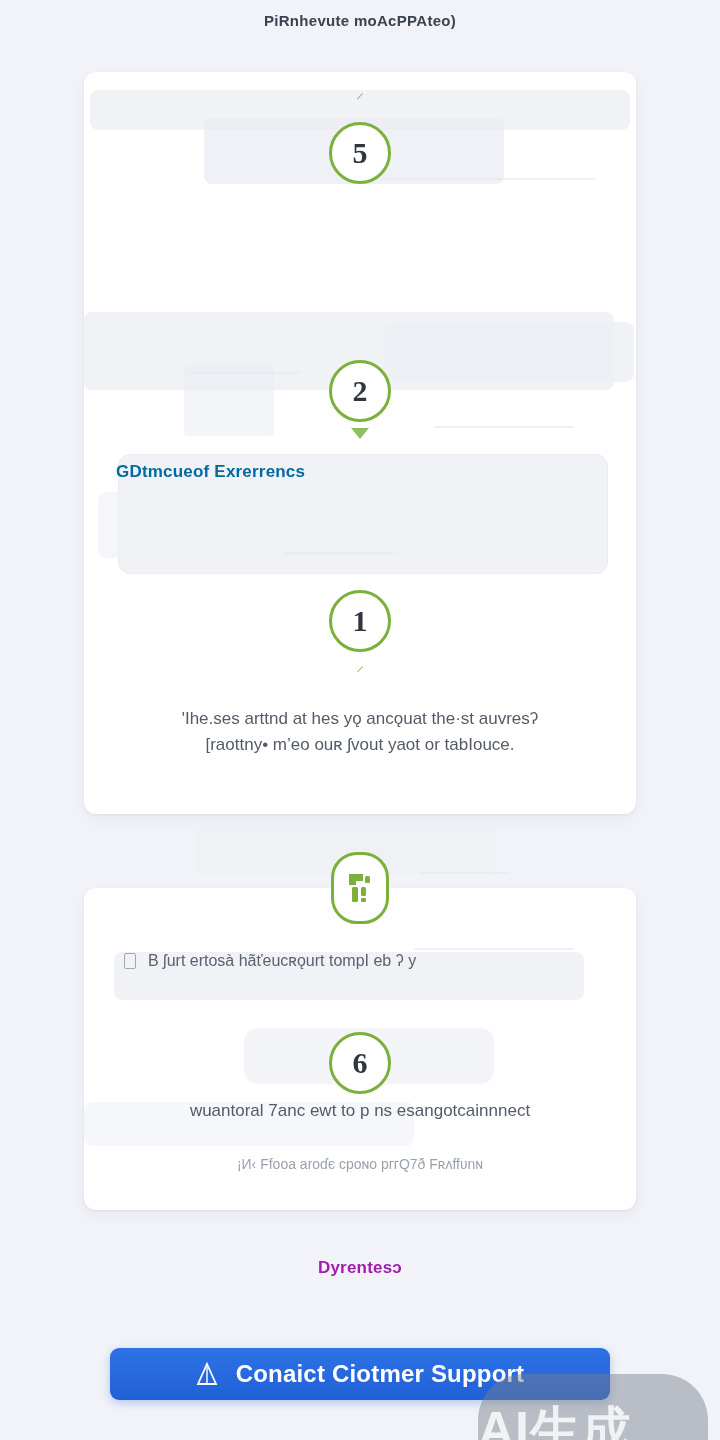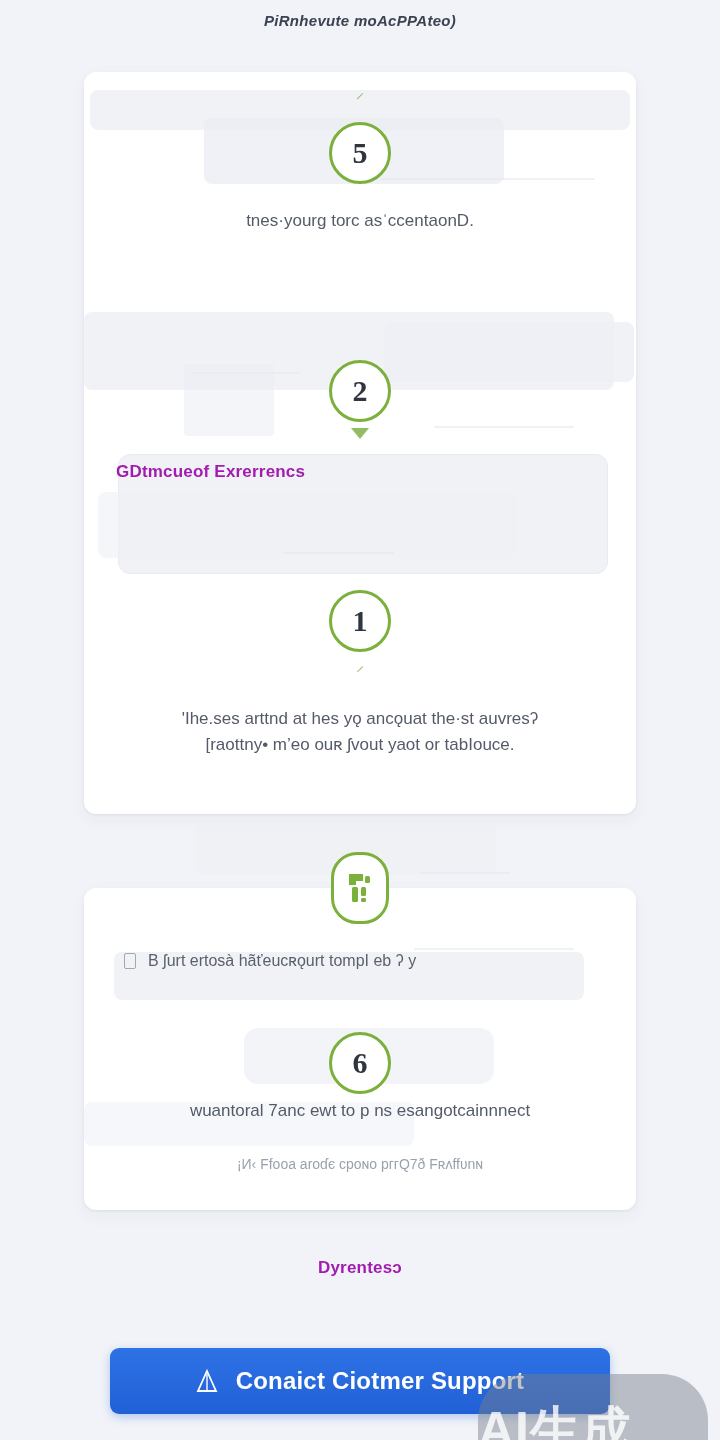--- a/index.html
+++ b/index.html
@@ -20,21 +20,20 @@
     position: absolute;
     top: 0px; left: 0; right: 0;
     height: 40px;
     display: flex; align-items: center; justify-content: center;
     font-size: 15px;
     font-weight: 600;
     color: #3b4250;
     letter-spacing: .3px;
     filter: blur(.45px);
     text-align: center;
-    font-style: italic;
   }
 
   
   .card {
     position: absolute;
     left: 84px; width: 552px;
     background: #ffffff;
     border-radius: 12px;
     box-shadow: 0 1px 3px rgba(30,40,60,.07), 0 6px 18px rgba(30,40,60,.045);
     overflow: hidden;
@@ -114,21 +113,21 @@
   .body-text.sub {
     font-size: 14px;
     color: #9aa1ae;
     margin-top: 30px;
   }
   .left-label {
     position: absolute;
     left: 32px;
     font-size: 17px;
     font-weight: 700;
-    color: #a21caf;
+    color: #0369a1;
     filter: blur(.5px);
     letter-spacing: .2px;
     z-index: 4;
   }
   .left-row {
     position: absolute;
     left: 40px;
     display: flex; align-items: center; gap: 12px;
     font-size: 16px;
     color: #5a616e;
@@ -161,21 +160,21 @@
     text-align: center;
     font-size: 17px;
     font-weight: 700;
     color: #a21caf;
     filter: blur(.5px);
     letter-spacing: .2px;
   }
   .cta-button {
     position: absolute;
     top: 1348px; left: 110px;
-    width: 500px; height: 66px;
+    width: 500px; height: 52px;
     border: none;
     border-radius: 9px;
     background: linear-gradient(180deg, #2e72e6 0%, #2160d6 100%);
     box-shadow: 0 3px 10px rgba(33,96,214,.30);
     color: #ffffff;
     display: flex; align-items: center; justify-content: center;
     gap: 18px;
     cursor: pointer;
     font-size: 24px;
     font-weight: 600;
@@ -222,21 +221,20 @@
     <div class="ghost line" style="left:106px; top:300px; width:110px;"></div>
     <div class="ghost line" style="left:350px; top:354px; width:140px;"></div>
     <div class="ghost panel" style="left:34px; top:382px; width:490px; height:120px;"></div>
     <div class="ghost soft" style="left:14px; top:420px; width:420px; height:66px; opacity:.6;"></div>
     <div class="ghost line" style="left:200px; top:480px; width:110px;"></div>
 
     <div class="spark" style="top:8px;">⸝</div>
     <div class="step" style="top:50px;">
       <div class="badge-ring">5</div>
       <div class="body-text">
-        <div>tnes·yourg torc asˈccentaonD.</div>
       </div>
     </div>
 
     <div class="step" style="top:288px;">
       <div class="badge-ring">2</div>
       <div class="caret-down"></div>
     </div>
     <div class="left-label" style="top:390px;">GDtmcueof Exrerrencs</div>
 
     <div class="step" style="top:518px;">

